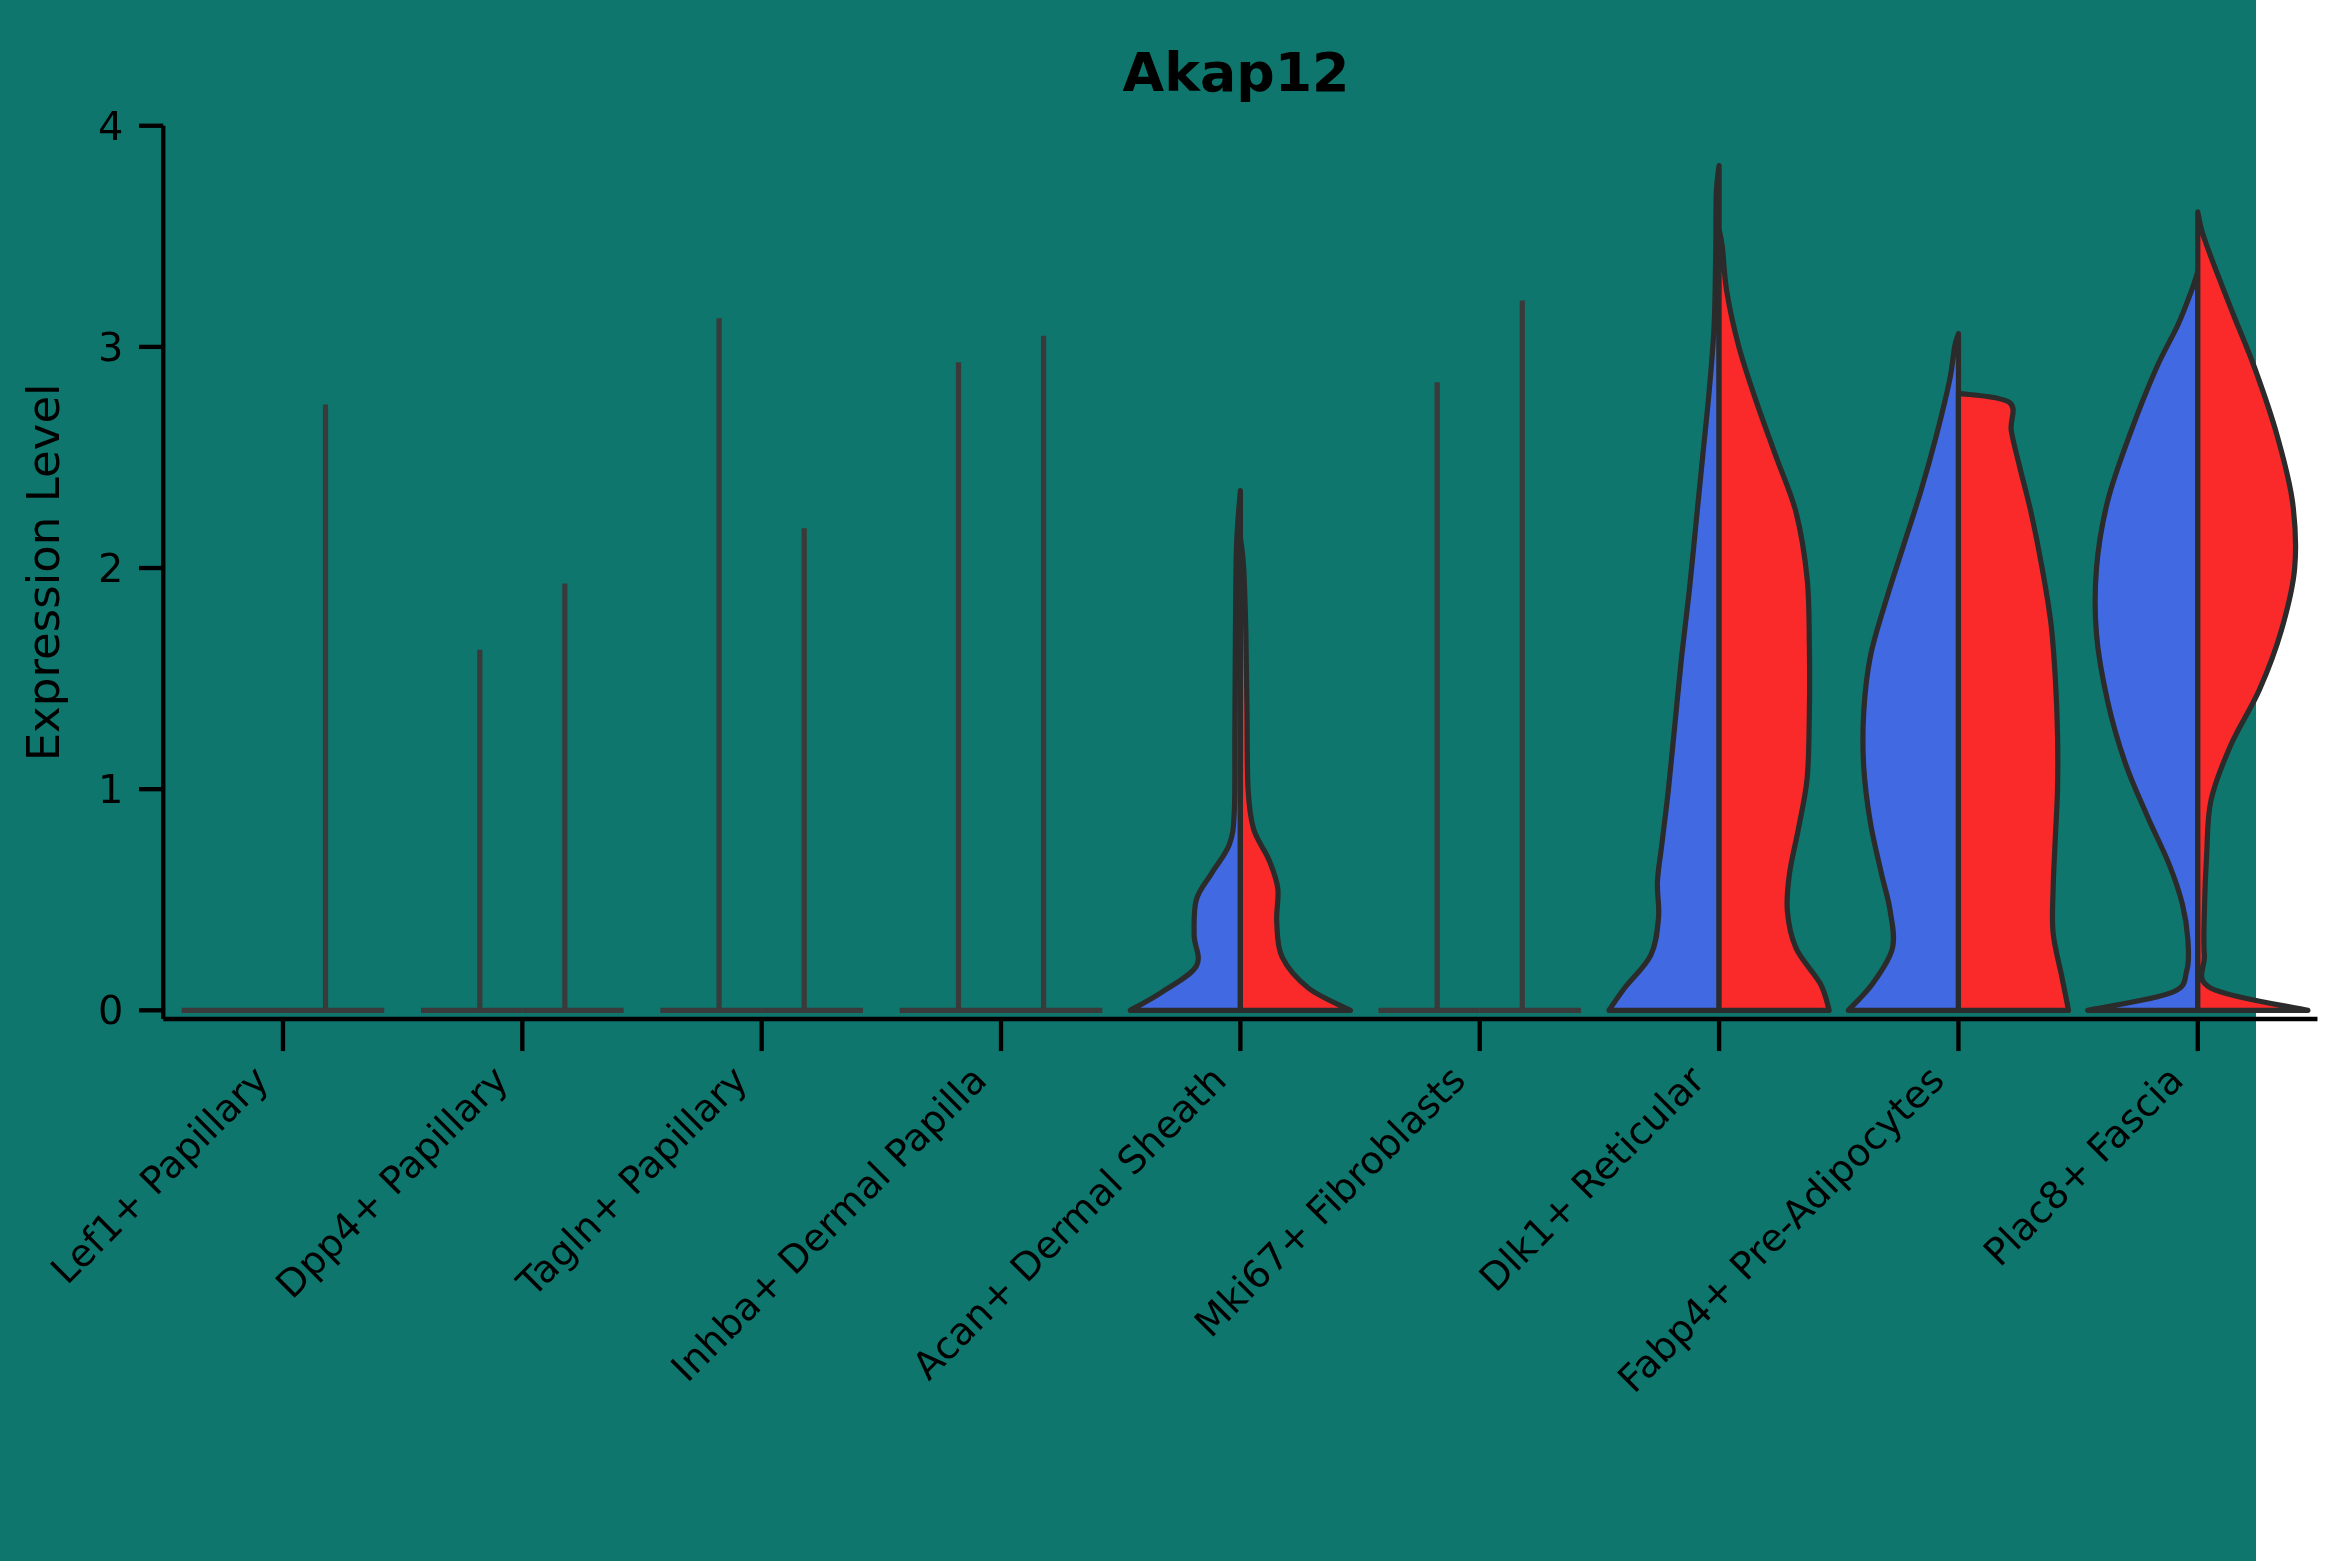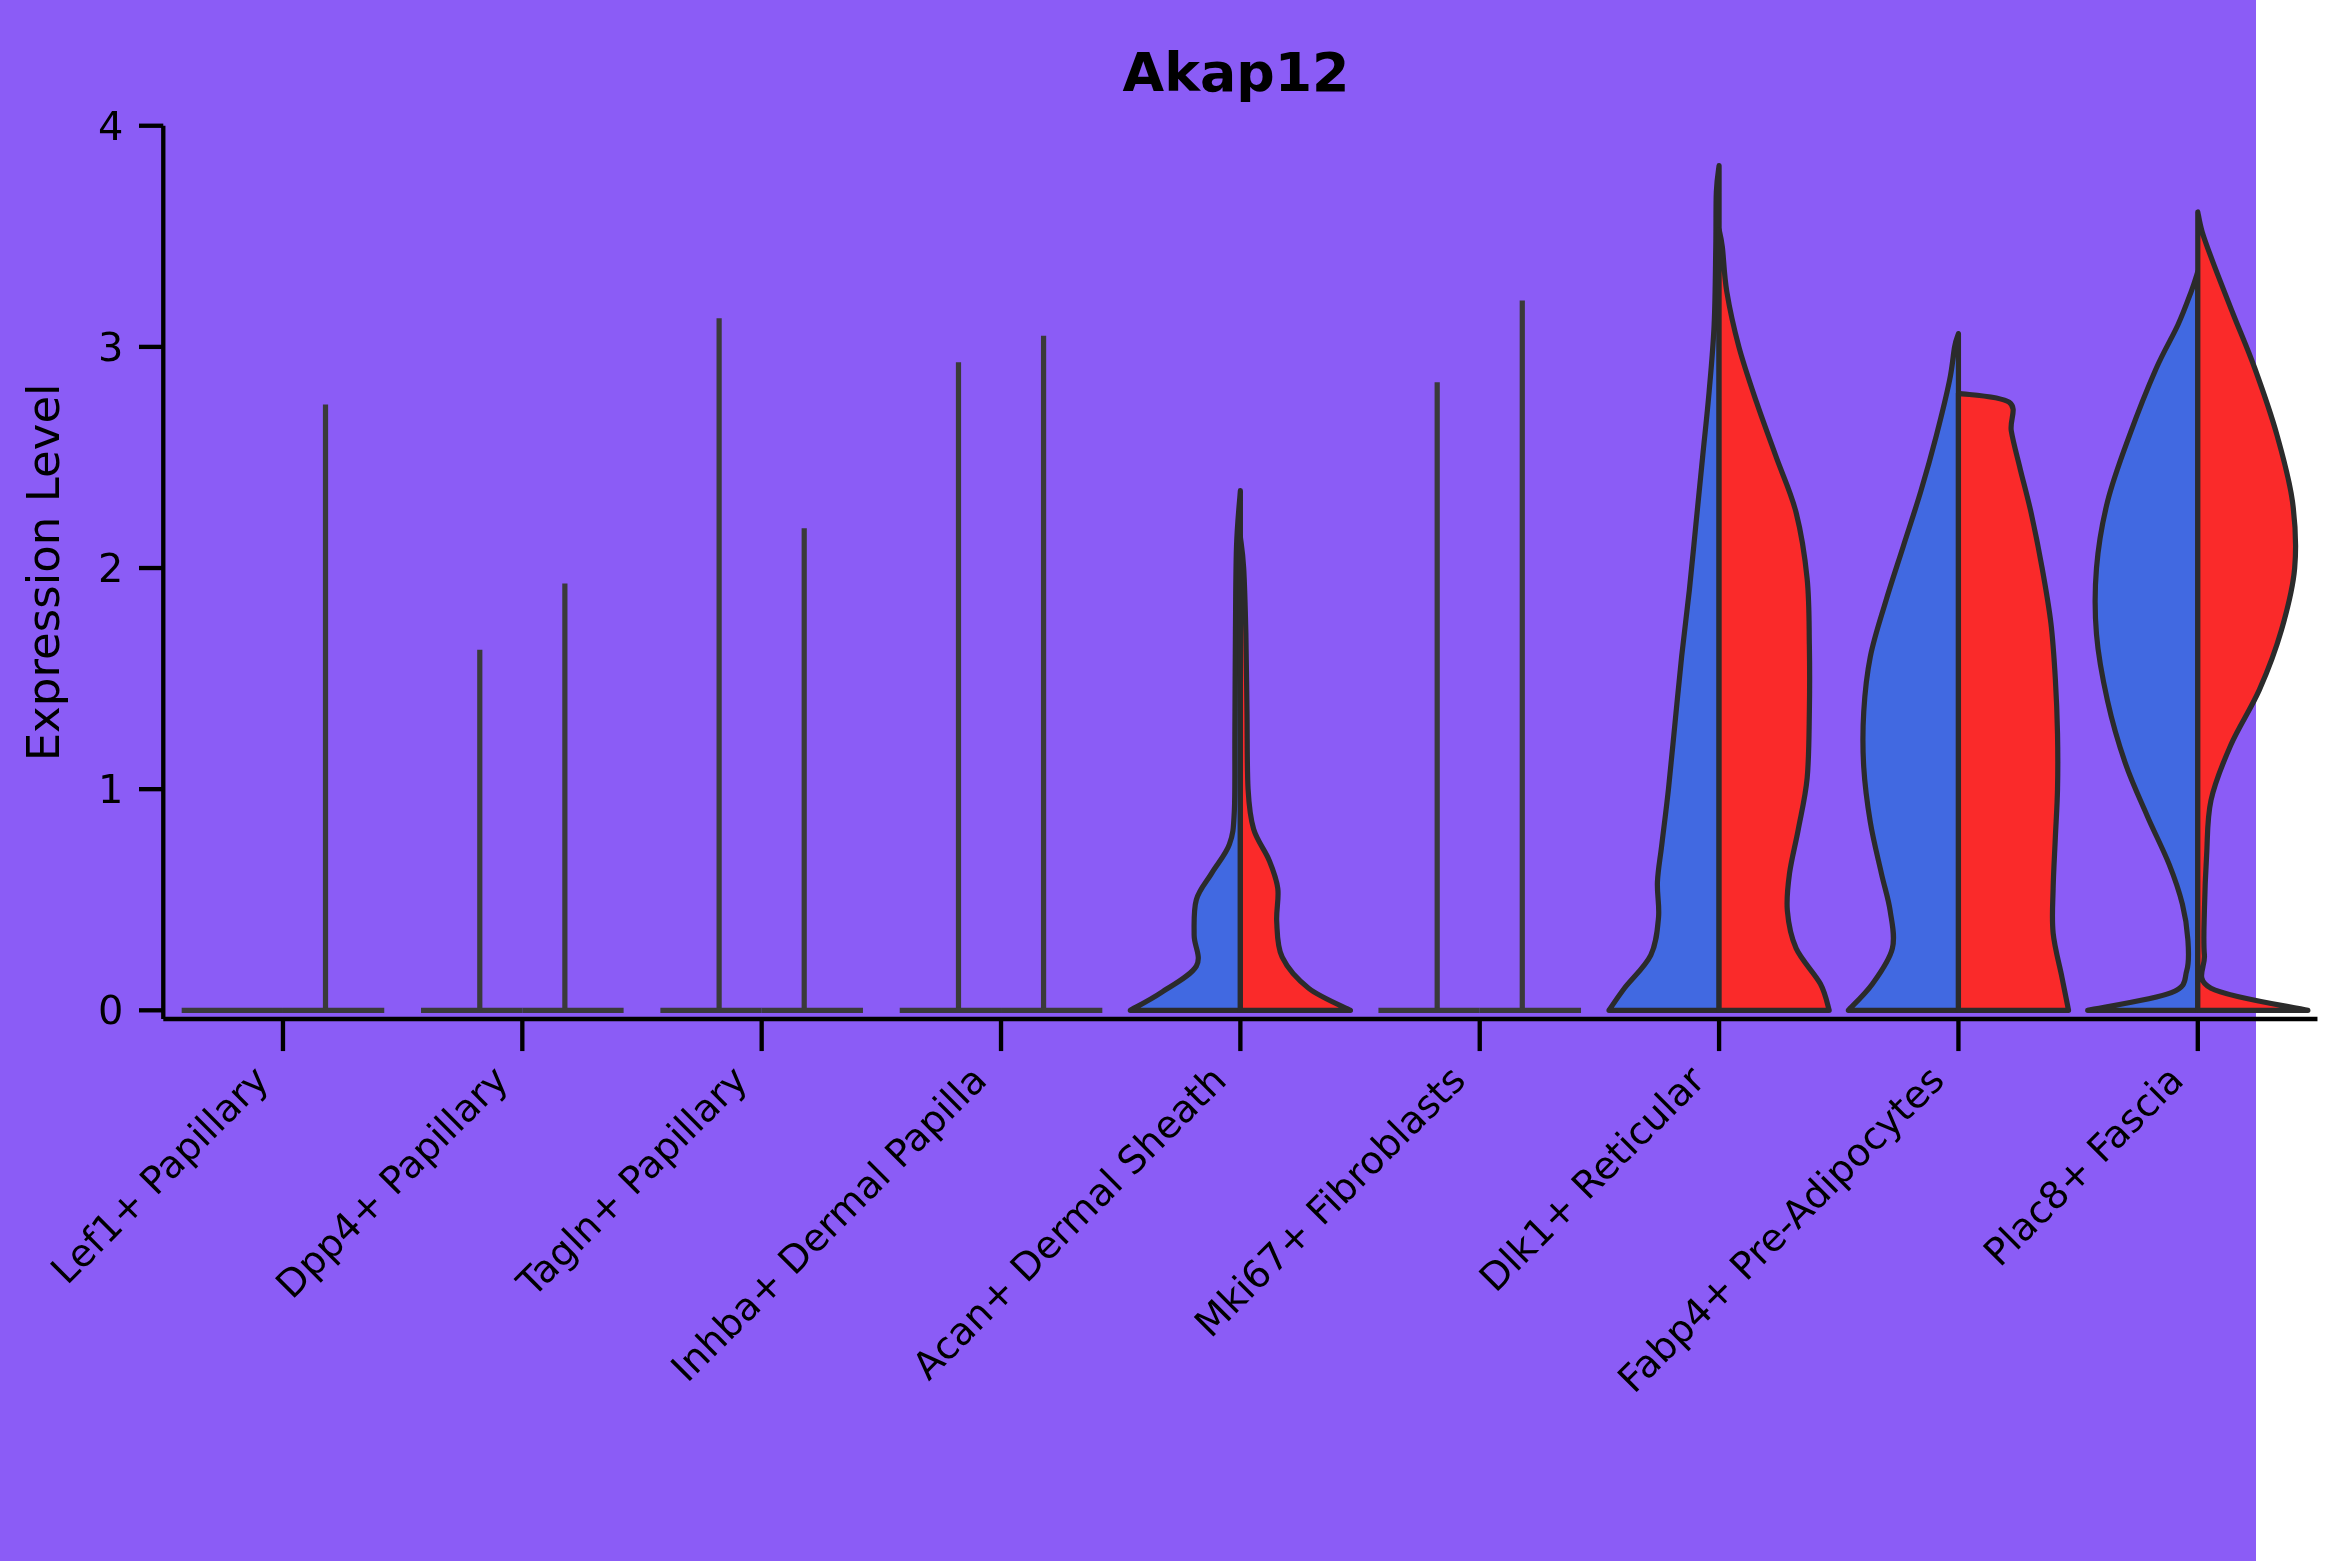--- a/index.html
+++ b/index.html
@@ -1,19 +1,19 @@
 <!DOCTYPE html>
 <html style="font-size:14px"><head>
 <meta charset="utf-8">
 <title>Akap12 Violin Plot</title>
 <style>
   html,body{margin:0;padding:0;background:#ffffff;}
   body{width:2342px;height:1561px;overflow:hidden;
        font-family:"DejaVu Sans","Liberation Sans",sans-serif;}
-  #plot-root{position:relative;width:2256px;height:1561px;background:#8b5cf6;}
+  #plot-root{position:relative;width:2256px;height:1561px;background:#0f766e;}
   svg.plot{display:block;width:2342px;height:1561px;}
   .tick-label{font-family:"DejaVu Sans","Liberation Sans",sans-serif;font-size:46px;fill:#000;}
   .axis-title{font-family:"DejaVu Sans","Liberation Sans",sans-serif;font-size:52px;fill:#000;}
   .chart-title{font-family:"DejaVu Sans","Liberation Sans",sans-serif;font-size:62px;font-weight:bold;fill:#000;}
   .xtick-label{font-family:"DejaVu Sans","Liberation Sans",sans-serif;font-size:44px;fill:#000;}
   .spine{stroke:#000;stroke-width:5;fill:none;stroke-linecap:butt;}
   .tickmark{stroke:#000;stroke-width:5;}
   .violin-outline{stroke:#2b2b2b;stroke-width:6;stroke-linejoin:round;stroke-linecap:round;}
   .spike{stroke:#3a3a3a;stroke-width:6;stroke-linecap:butt;fill:none;}
 </style>

